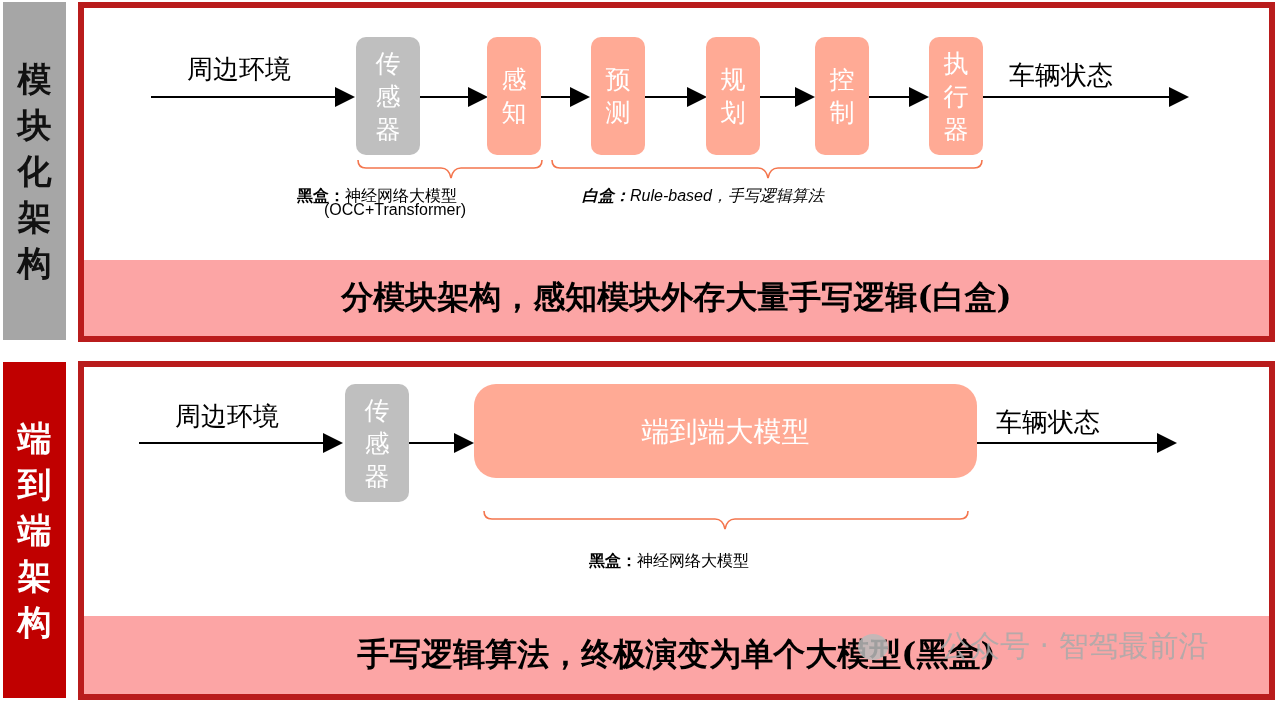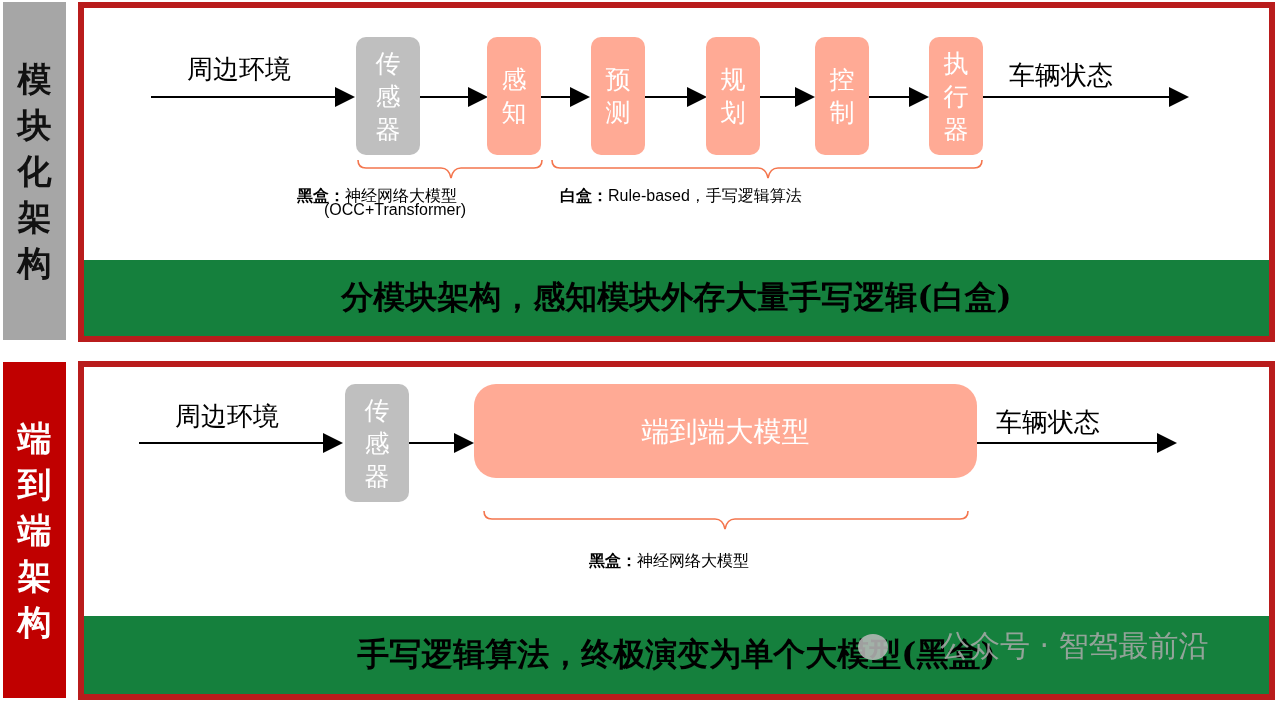--- a/index.html
+++ b/index.html
@@ -5,21 +5,21 @@
   html, body { margin:0; padding:0; }
   body { width:1280px; height:703px; background:#ffffff; position:relative; overflow:hidden;
          font-family: "DejaVu Serif", "Liberation Serif", serif; }
   .side { position:absolute; left:3px; width:63px; display:flex; flex-direction:column; align-items:center; justify-content:center; box-sizing:border-box; }
   .side span { display:block; font-size:34px; font-weight:bold; line-height:46px; font-family:"DejaVu Serif", serif; }
   .side.gray { top:2px; height:338px; background:#a6a6a6; color:#111; }
   .side.red { top:362px; height:336px; background:#c00000; color:#fff; }
   .panel { position:absolute; left:78px; width:1197px; border:6px solid #b91c1c; box-sizing:border-box; background:#fff; }
   .panel.p1 { top:2px; height:340px; }
   .panel.p2 { top:361px; height:339px; }
-  .summary { position:absolute; left:0; right:0; bottom:0; background:#15803d; display:flex; align-items:center; justify-content:center;
+  .summary { position:absolute; left:0; right:0; bottom:0; background:#fca5a5; display:flex; align-items:center; justify-content:center;
              font-size:32px; font-weight:bold; color:#000; font-family:"DejaVu Serif", serif; }
   .p1 .summary { height:76px; }
   .p2 .summary { height:78px; }
   .lbl { position:absolute; font-size:26px; color:#000; font-family:"DejaVu Serif", serif; white-space:nowrap; }
   .box { position:absolute; border-radius:10px; color:#fff; display:flex; flex-direction:column; align-items:center; justify-content:center; font-size:25px; line-height:33px; font-family:"DejaVu Serif", serif; }
   .box.grey { background:#bfbfbf; }
   .box.salmon { background:#ffaa95; }
   .box span { display:block; }
   .arrow { position:absolute; height:2px; background:#000; }
   .arrow::after { content:""; position:absolute; right:-2px; top:-9px; border-left:20px solid #000; border-top:10px solid transparent; border-bottom:10px solid transparent; }
@@ -95,21 +95,21 @@
     <path d="M2,2 Q2,10 10,10 L85,10 Q93,10 95,20 Q97,10 105,10 L178,10 Q186,10 186,2" fill="none" stroke="#f4764e" stroke-width="1.6"></path>
   </svg>
   <svg class="brace" style="left:466px; top:150px;" width="436" height="24">
     <path d="M2,2 Q2,10 10,10 L208,10 Q216,10 218,20 Q220,10 228,10 L424,10 Q432,10 432,2" fill="none" stroke="#f4764e" stroke-width="1.6"></path>
   </svg>
 
   <div class="note" style="left:213px; top:178px;">
     <b>黑盒：</b><span class="cn">神经网络大模型</span>
   </div>
   <div class="note" style="left:226px; top:193px;margin-left:14px;">(OCC+Transformer)</div>
-  <div class="note" style="left:476px; top:178px;">
+  <div class="note" style="left:498px; top:178px;font-style:italic;">
     <b>白盒：</b><span>Rule-based，</span><span class="cn">手写逻辑算法</span>
   </div>
 
   <div class="summary">分模块架构，感知模块外存大量手写逻辑(白盒)</div>
 </div>
 
 <div class="panel p2">
   <div class="lbl" style="left:91px; top:32px;">周边环境</div>
   <div class="arrow" style="left:55px; top:75px; width:202px;"></div>
 

